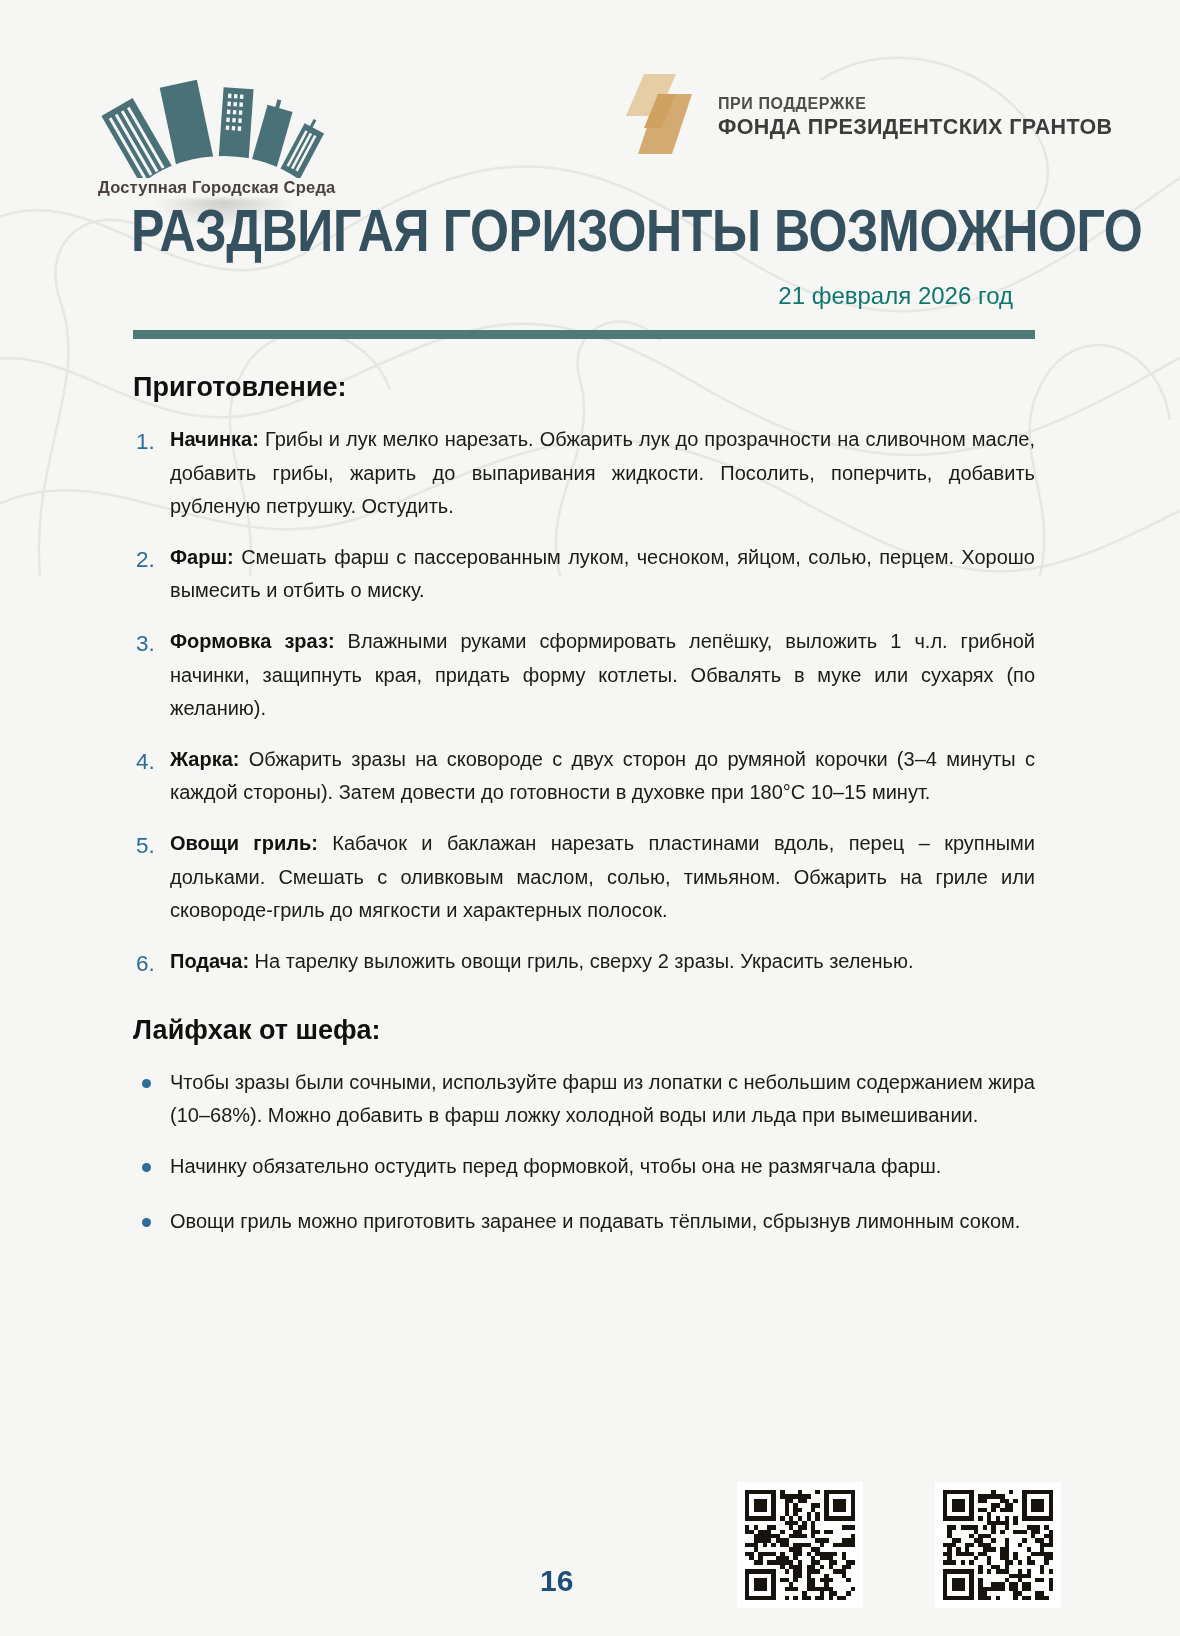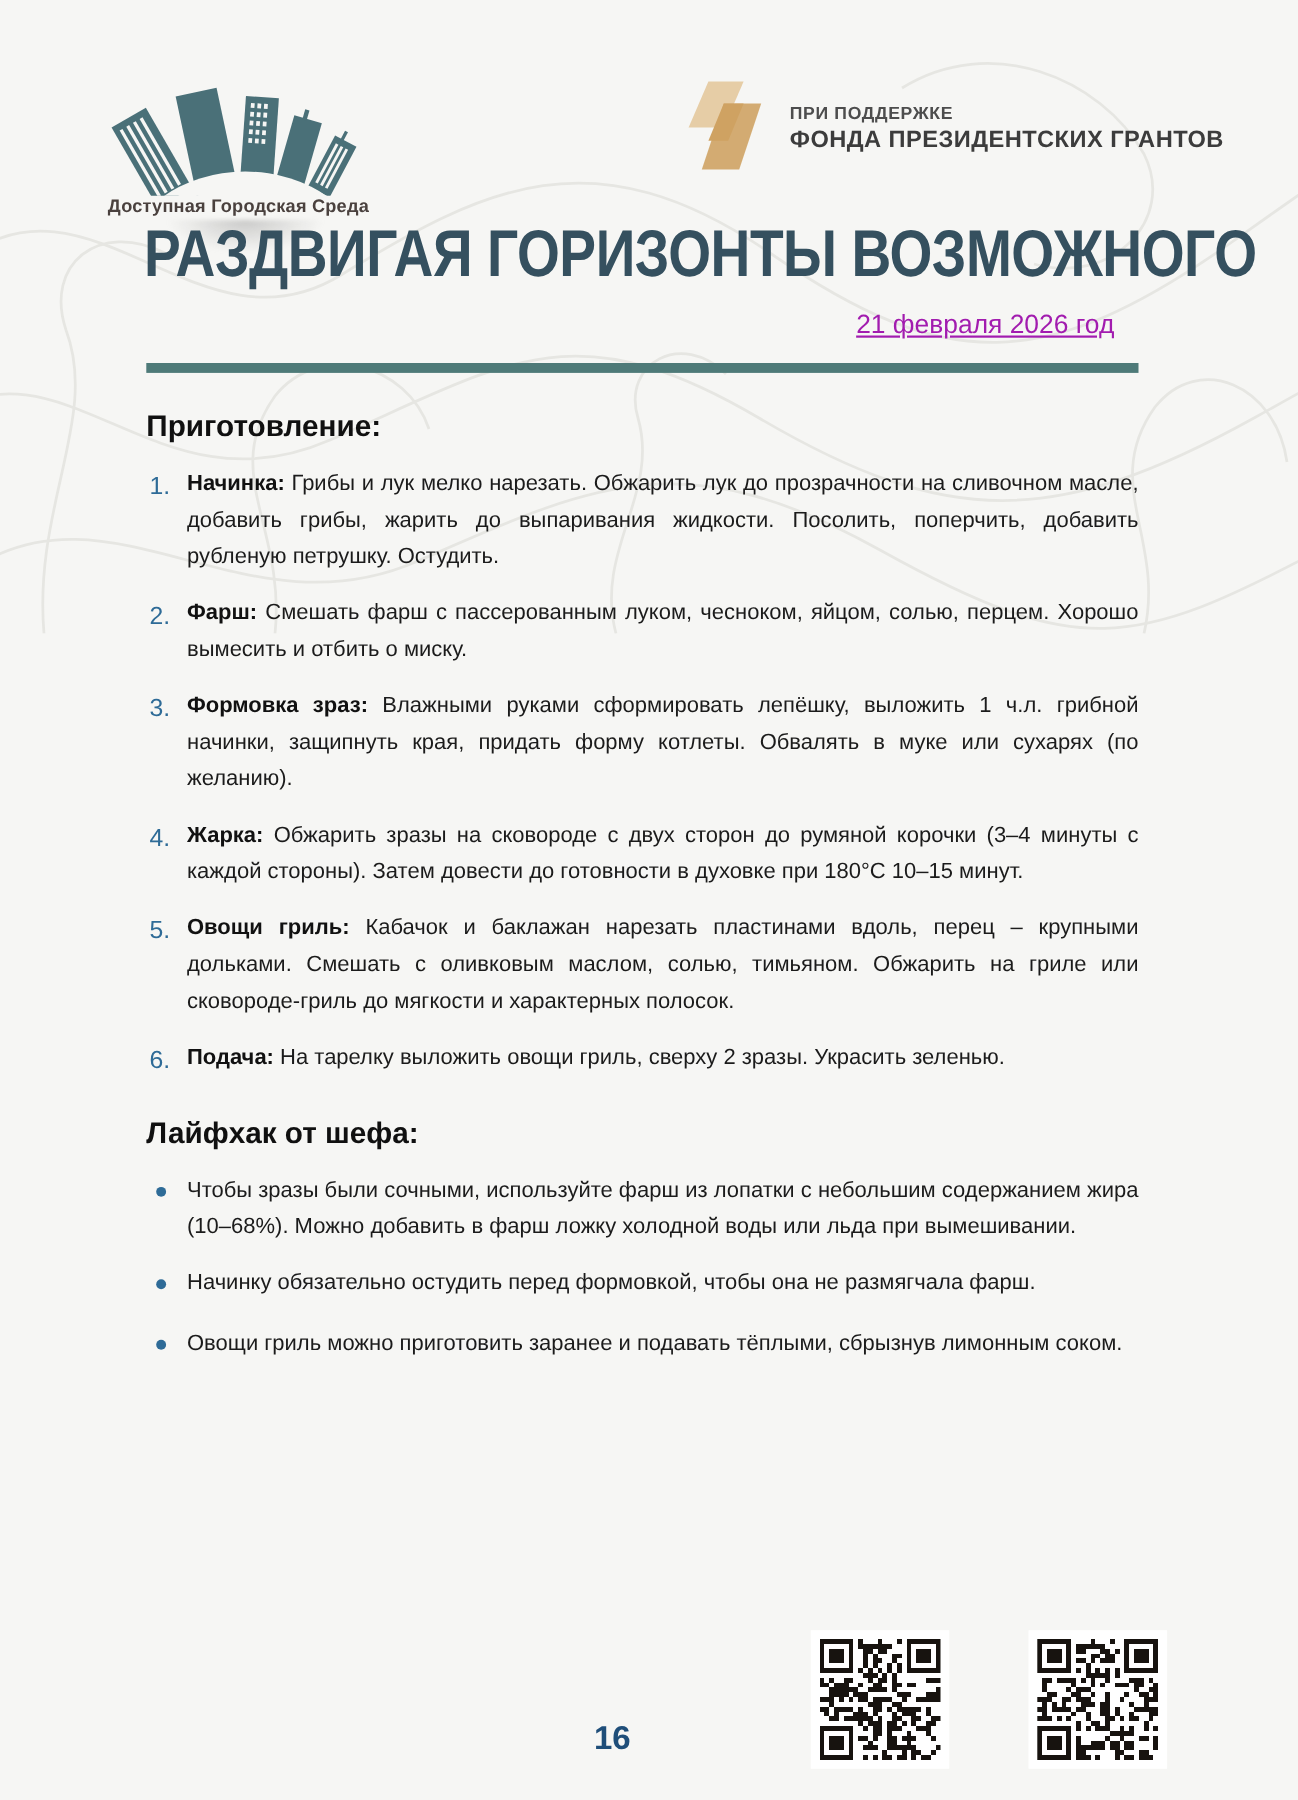--- a/index.html
+++ b/index.html
@@ -20,21 +20,21 @@
 
   .right-logo { position:absolute; left:618px; top:72px; display:flex; align-items:center; }
   .right-logo .marks { width:86px; height:84px; position:relative; flex:none; }
   .right-logo .texts { margin-left:14px; padding-top:6px; }
   .right-logo .line1 { font-size:16px; color:#4d4d4d; font-weight:bold; letter-spacing:.6px; }
   .right-logo .line2 { font-size:21.5px; color:#3c3c3c; font-weight:bold; letter-spacing:.4px; margin-top:2px; }
 
   
   .doc-title { position:absolute; left:131px; top:196px; white-space:nowrap; font-weight:bold;
       font-size:60px; color:#35505f; transform:scaleX(.835); transform-origin:left center; letter-spacing:-.5px; }
-  .doc-date { position:absolute; right:167px; top:282px; font-size:24px; color:#a21caf;text-decoration:underline; }
+  .doc-date { position:absolute; right:167px; top:282px; font-size:24px; color:#0f766e; }
   .divider { position:absolute; left:133px; top:330px; width:902px; height:9px; background:#4e7a78; }
 
   
   .content { position:absolute; left:133px; top:372px; width:902px; color:#1b1b1b; }
   .sec-heading { font-size:27px; font-weight:bold; color:#101010; margin-bottom:20px; }
   .list { margin-bottom:8px; }
   .li { display:flex; margin-bottom:17px; }
   .num { flex:none; width:37px; padding-left:3px; font-size:22.5px; line-height:1.68; color:#2e6b97; }
   .bullet-cell { flex:none; width:37px; padding-left:9px; font-size:22.5px; line-height:1.68; }
   .dot { display:inline-block; width:9px; height:9px; border-radius:50%; background:#2e6b97; vertical-align:middle; margin-top:-4px; }

